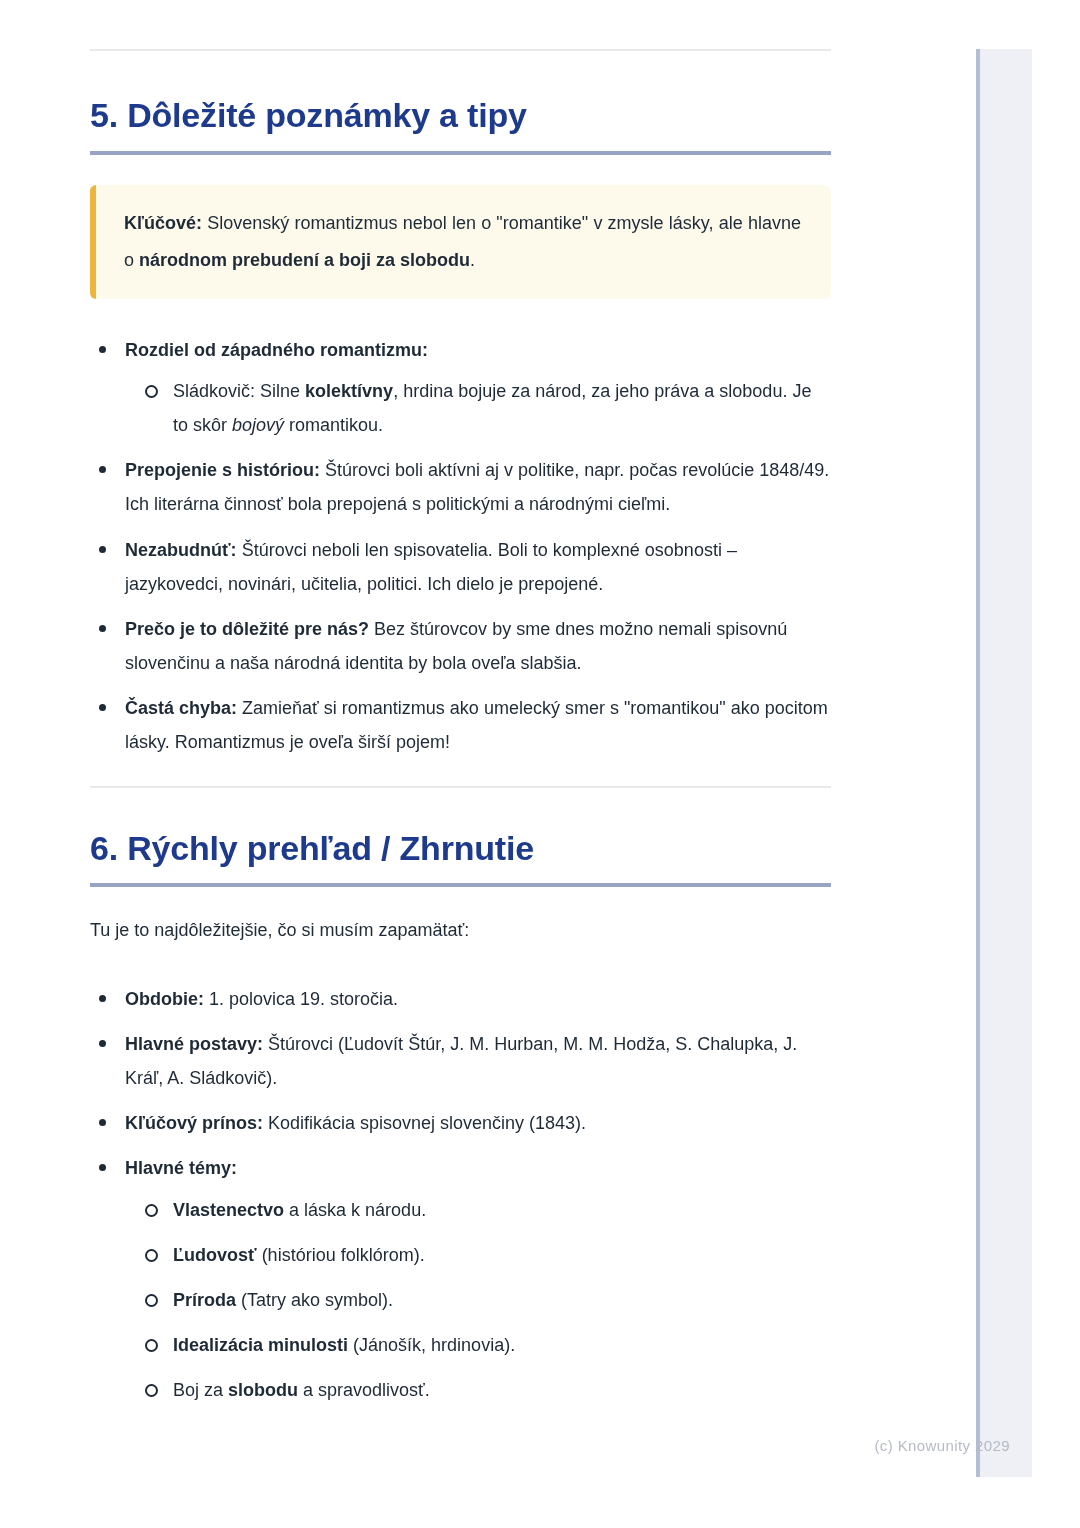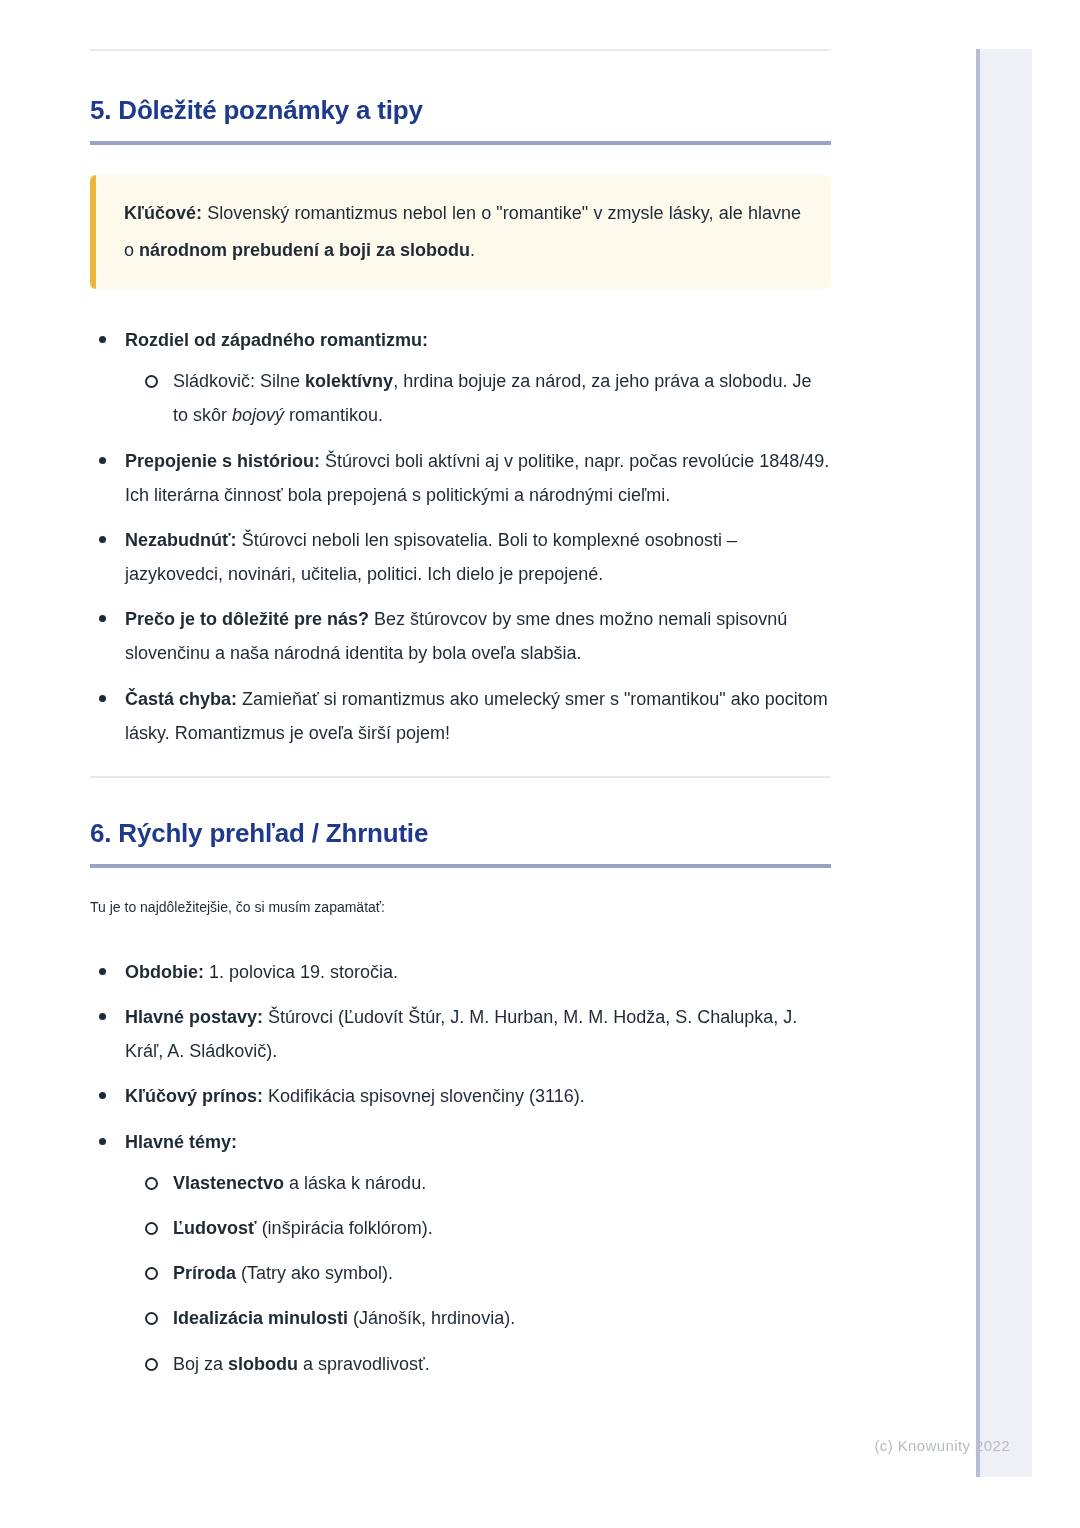--- a/index.html
+++ b/index.html
@@ -19,21 +19,21 @@
     width:1080px;height:1528px;
     background:#ffffff;
     font-family:"Liberation Sans", sans-serif;
     color:var(--text);
     position:relative;
     overflow:hidden;
   }
   .content{position:absolute;left:90px;top:0;width:741px;}
   .top-rule{margin-top:49px;height:2px;background:var(--divider);}
   h1{
-    font-size:26px;font-weight:700;color:var(--heading);
+    font-size:34px;font-weight:700;color:var(--heading);
     margin:44px 0 0;letter-spacing:-0.2px;line-height:1.2;
   }
   h1.second{margin-top:40px;}
   .heading-rule{height:4px;background:var(--rule);margin-top:15px;}
   .callout{
     margin-top:30px;
     background:var(--callout-bg);
     border-left:6px solid var(--callout-border);
     border-radius:6px;
     padding:20px 30px 20px 28px;
@@ -48,21 +48,21 @@
     width:7px;height:7px;border-radius:50%;background:var(--text);
   }
   ul.sub-list{list-style:none;margin:7px 0 0;padding:0;}
   ul.sub-list > li{position:relative;padding-left:36px;margin-left:12px;margin-bottom:11px;}
   ul.sub-list > li::before{
     content:"";position:absolute;left:8px;top:11px;
     width:9px;height:9px;border-radius:50%;
     background:transparent;border:2px solid var(--text);
   }
   .section-divider{height:2px;background:var(--divider);margin-top:26px;}
-  .intro{font-size:14px;line-height:1.9;margin:26px 0 0;}
+  .intro{font-size:18px;line-height:1.9;margin:26px 0 0;}
   .footer{
     position:absolute;top:1437px;right:70px;
     font-size:15px;color:var(--muted);letter-spacing:0.4px;z-index:5;
   }
   .page-edge{
     position:absolute;left:976px;top:49px;width:56px;height:1428px;
     background:var(--panel);
     border-left:4px solid var(--panel-edge);
     z-index:1;
   }
@@ -99,30 +99,30 @@
 
     <section>
       <h1 class="second">6. Rýchly prehľad / Zhrnutie</h1>
       <div class="heading-rule"></div>
 
       <p class="intro">Tu je to najdôležitejšie, čo si musím zapamätať:</p>
 
       <ul class="notes">
           <li><span class="b">Obdobie:</span><span> 1. polovica 19. storočia.</span></li>
           <li><span class="b">Hlavné postavy:</span><span> Štúrovci (Ľudovít Štúr, J. M. Hurban, M. M. Hodža, S. Chalupka, J. Kráľ, A. Sládkovič).</span></li>
-          <li><span class="b">Kľúčový prínos:</span><span> Kodifikácia spisovnej slovenčiny (3116).</span></li>
+          <li><span class="b">Kľúčový prínos:</span><span> Kodifikácia spisovnej slovenčiny (1843).</span></li>
           <li><span class="b">Hlavné témy:</span><ul class="sub-list">
               <li><span class="b">Vlastenectvo</span><span> a láska k národu.</span></li>
-              <li><span class="b">Ľudovosť</span><span> (inšpirácia folklórom).</span></li>
+              <li><span class="b">Ľudovosť</span><span> (históriou folklórom).</span></li>
               <li><span class="b">Príroda</span><span> (Tatry ako symbol).</span></li>
               <li><span class="b">Idealizácia minulosti</span><span> (Jánošík, hrdinovia).</span></li>
               <li><span>Boj za </span><span class="b">slobodu</span><span> a spravodlivosť.</span></li>
             </ul></li>
         </ul>
     </section>
 
   </div>
 
   <div class="page-edge"></div>
 
-  <div class="footer">(c) Knowunity 2022</div>
+  <div class="footer">(c) Knowunity 2029</div>
 
 </div>
 
 </body></html>

